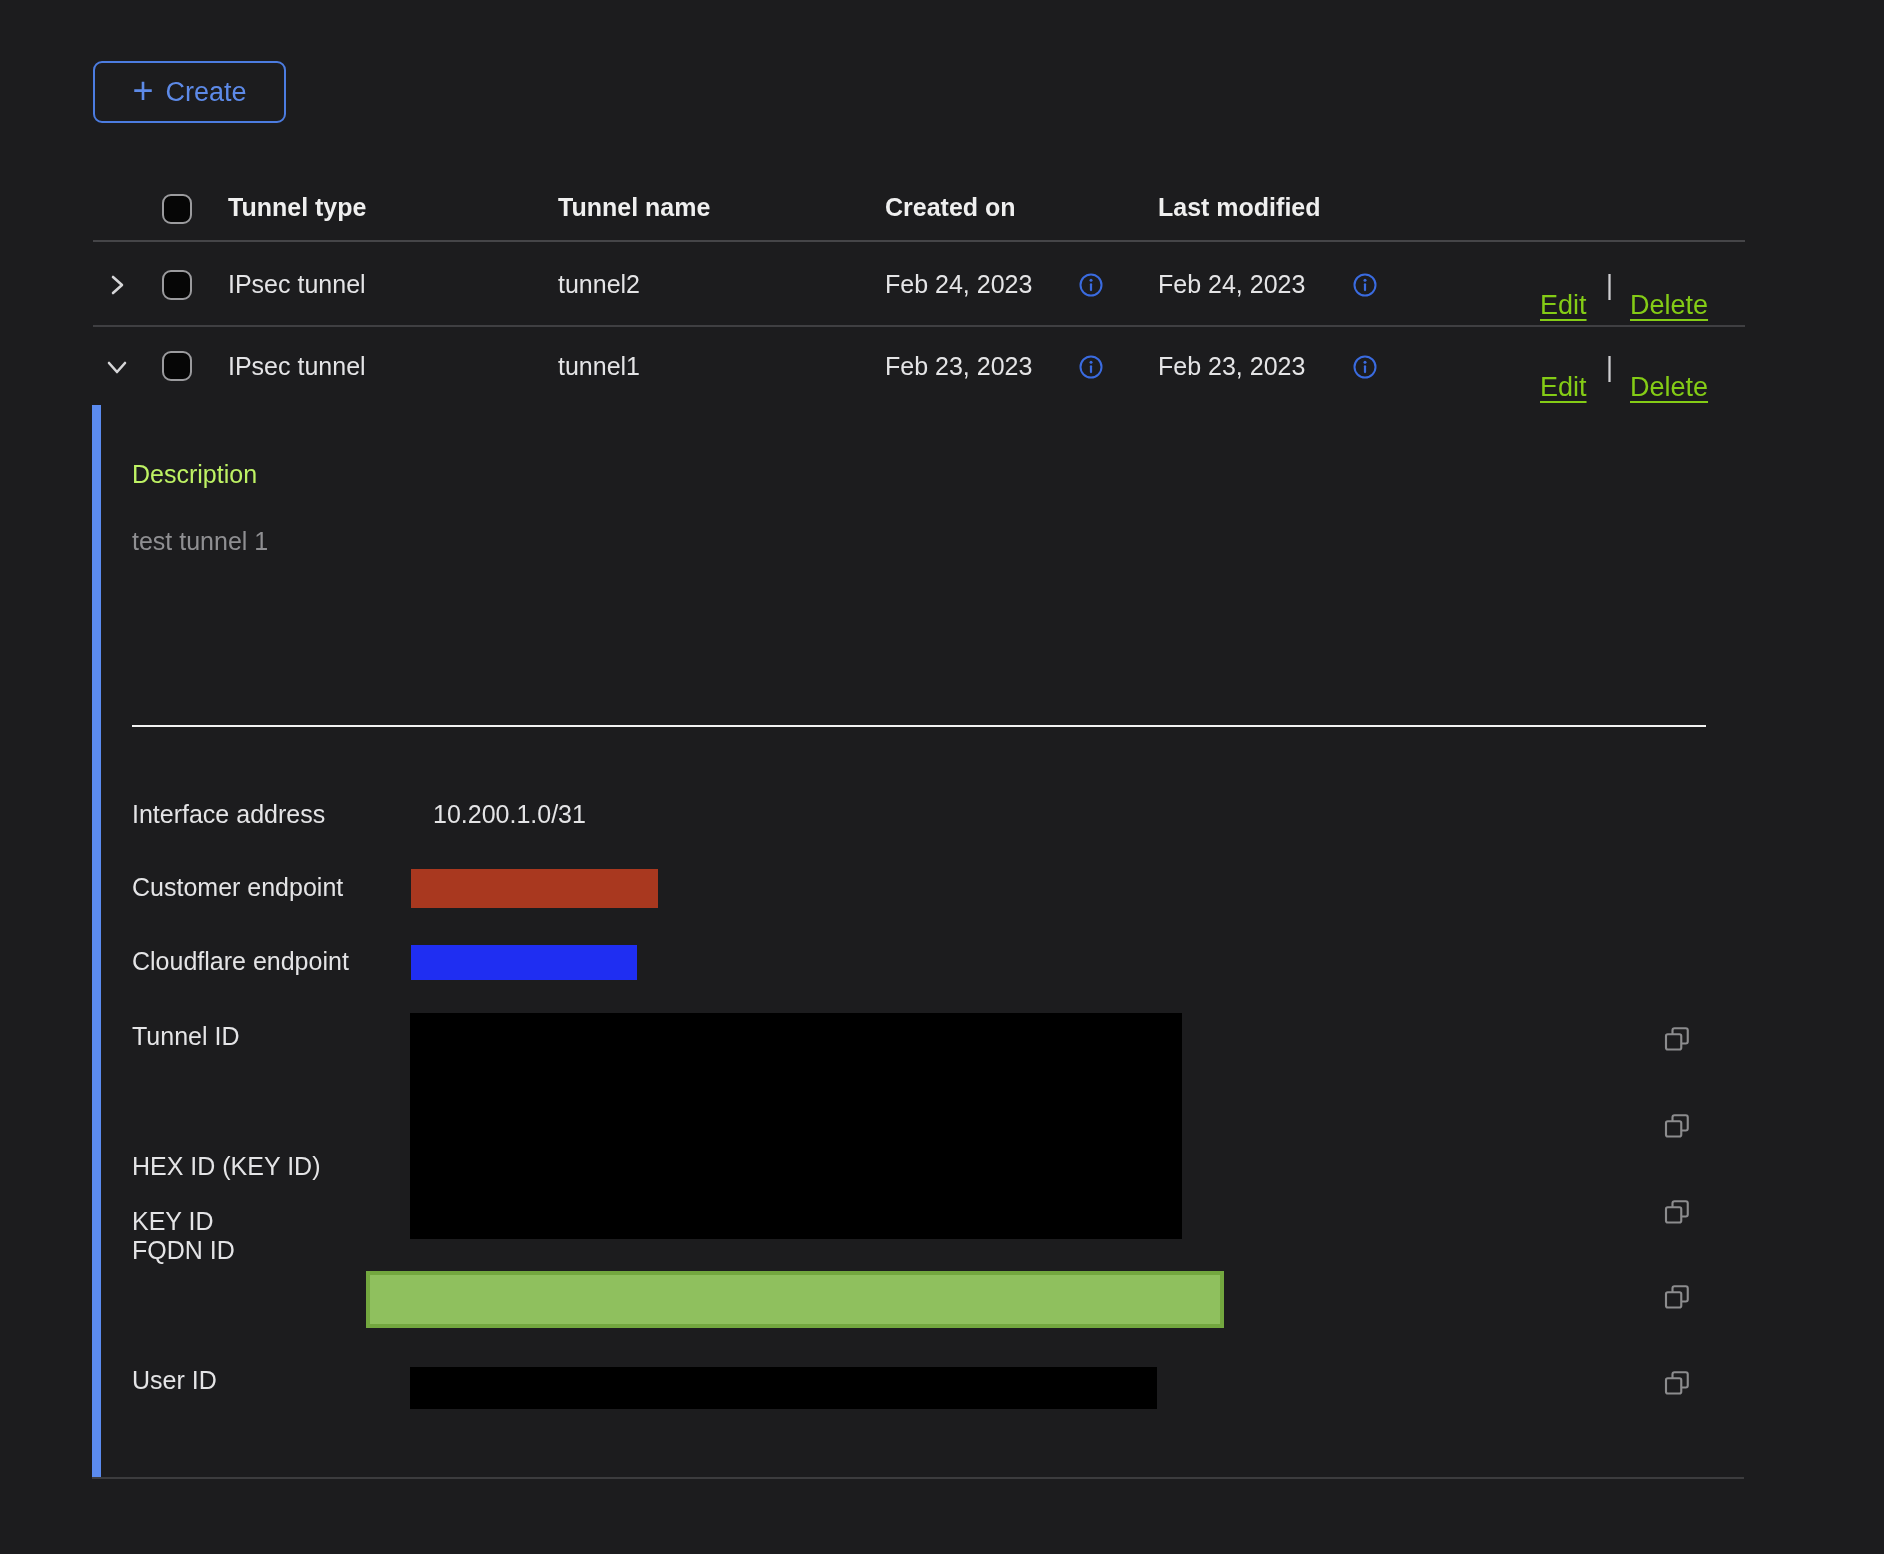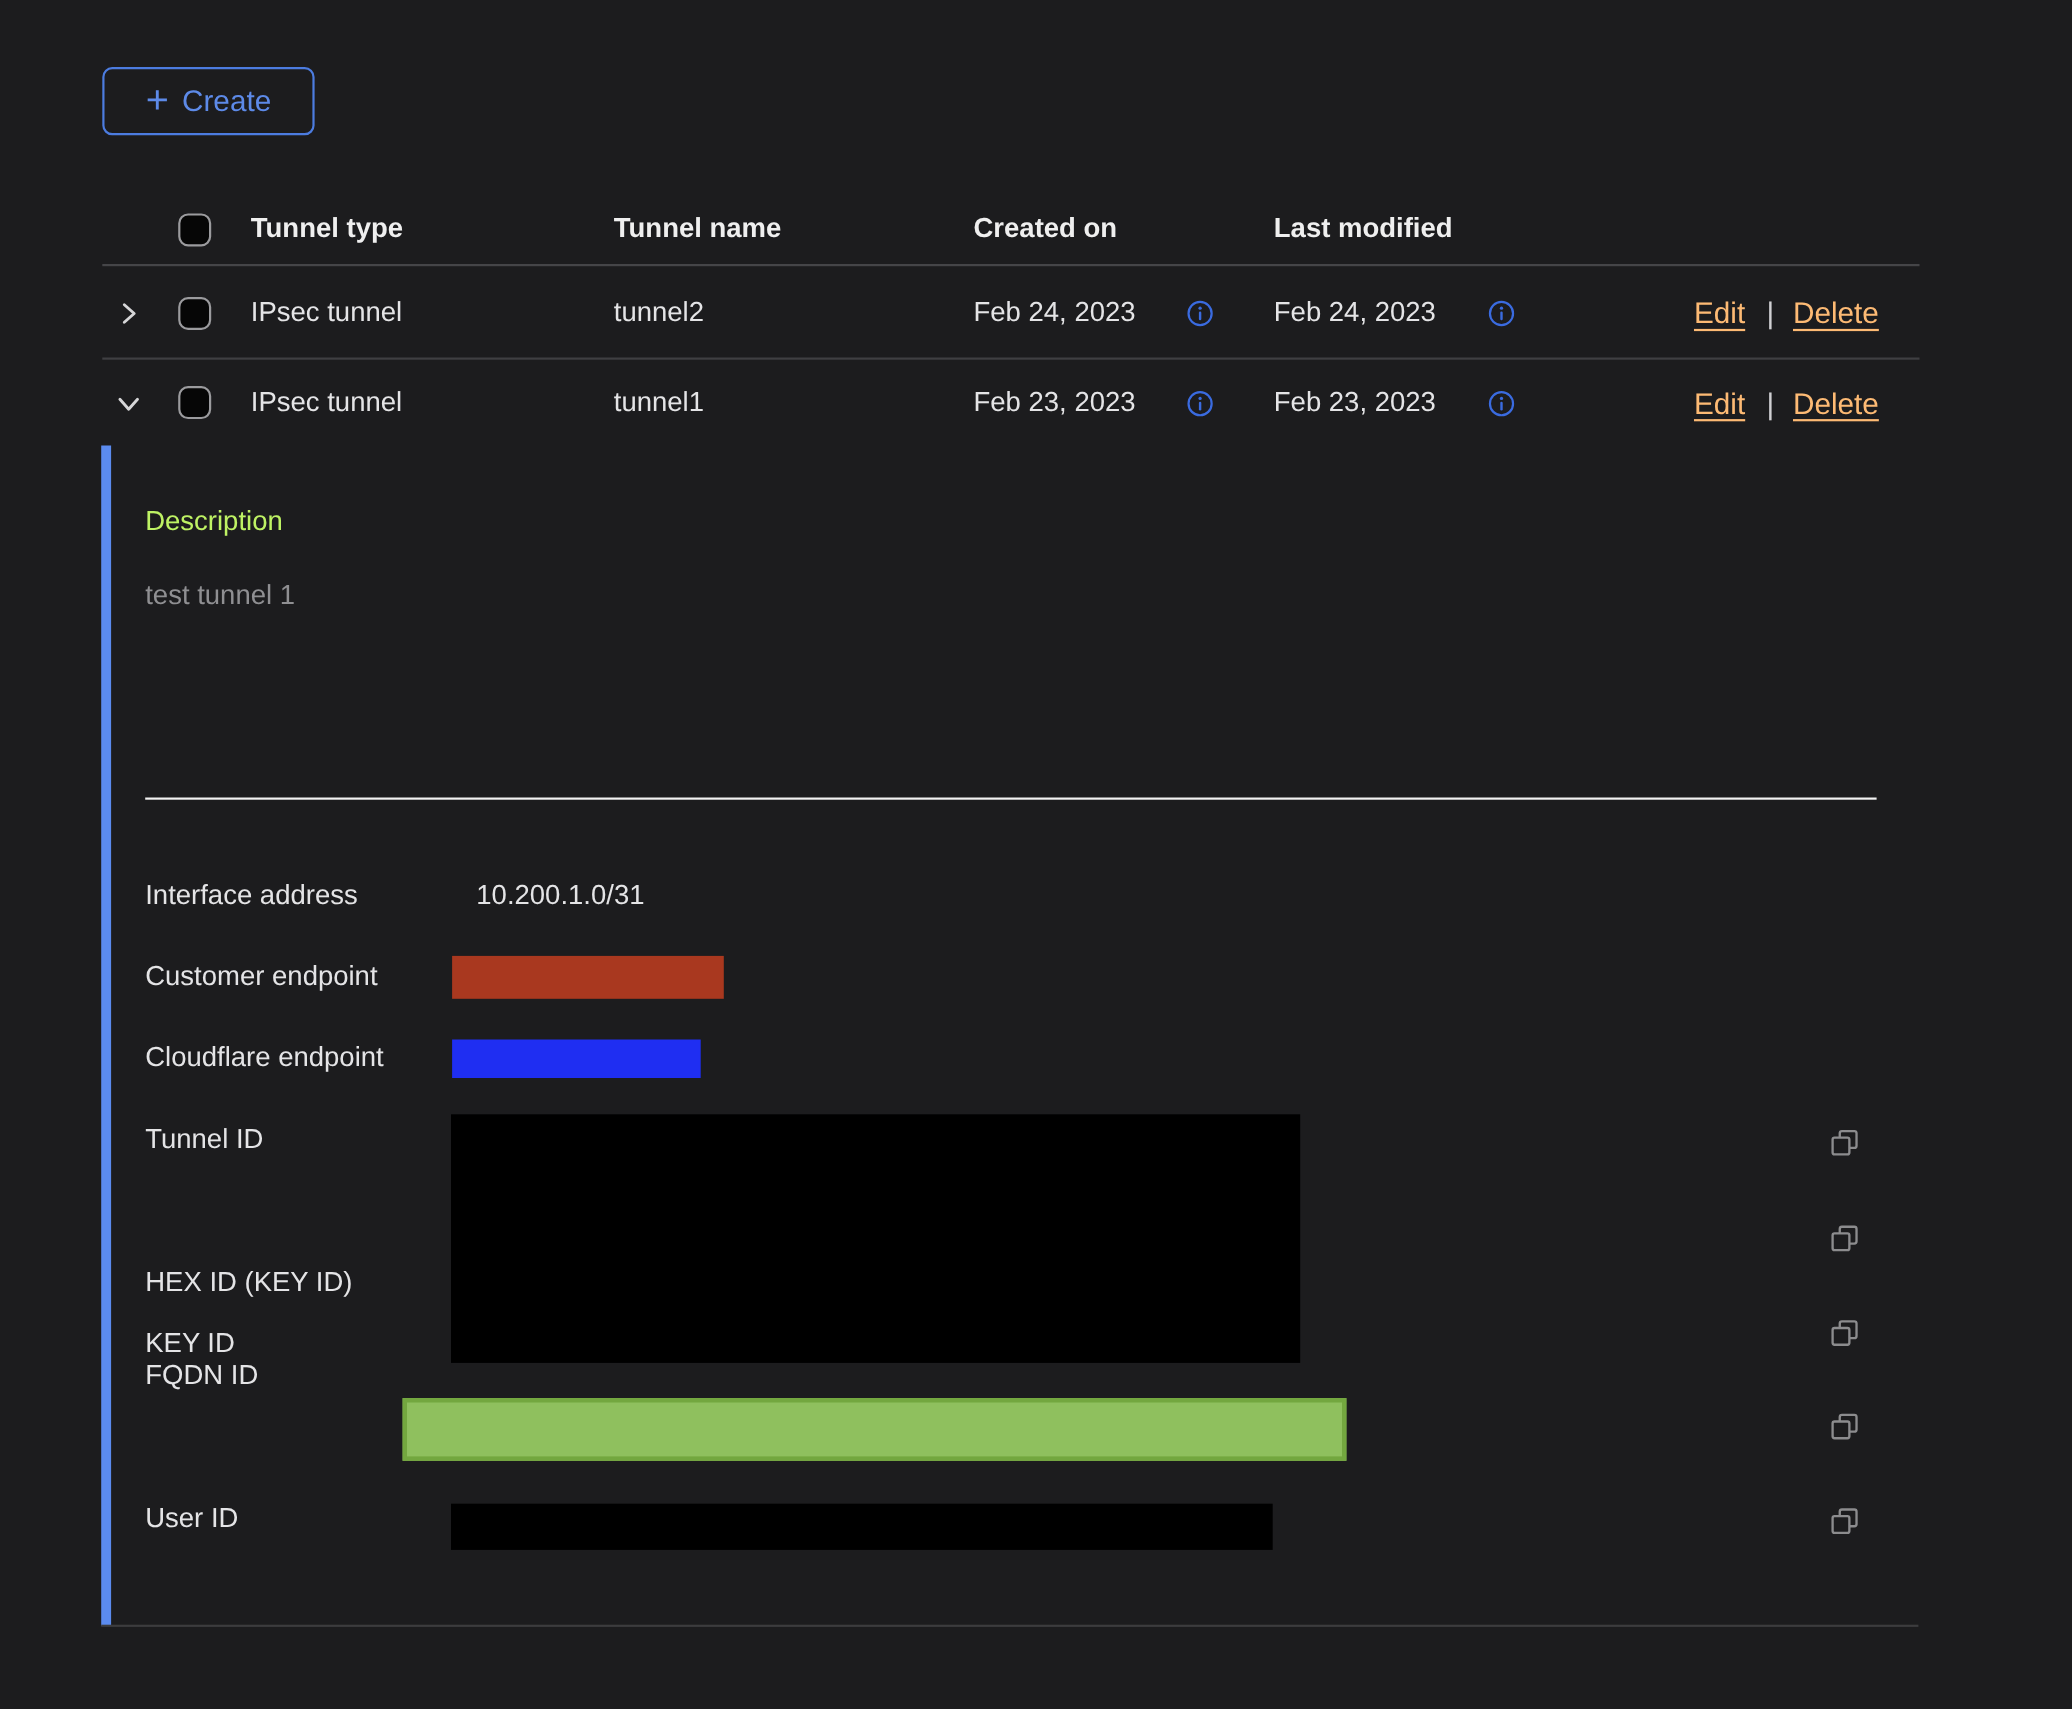--- a/index.html
+++ b/index.html
@@ -8,21 +8,21 @@
   .abs{position:absolute;}
   .txt{color:#e4e4e6;font-size:25px;line-height:1;white-space:nowrap;}
   .hdr{font-weight:700;color:#efefef;}
   .muted{color:#8f8f92;}
   .divider{height:2px;background:#454548;}
   .checkbox{width:30px;height:30px;border:2px solid #9b9b9e;border-radius:9px;background:#060606;box-sizing:border-box;}
   .outline-btn{display:flex;align-items:center;justify-content:center;gap:12px;
     border:2px solid #4c7ce0;border-radius:9px;background:transparent;color:#5d8ae8;
     font-size:27px;font-family:"Liberation Sans","DejaVu Sans",sans-serif;cursor:pointer;box-sizing:border-box;}
   .plus{font-size:36px;font-weight:300;line-height:0;position:relative;top:-1px;}
-  .link{color:#fdba74;font-size:27px;line-height:1;text-decoration:underline;text-underline-offset:5px;cursor:pointer;white-space:nowrap;}
+  .link{color:#84cc16;font-size:27px;line-height:1;text-decoration:underline;text-underline-offset:5px;cursor:pointer;white-space:nowrap;margin-top:20px;}
   .sep{color:#cfcfd2;font-size:27px;line-height:1;}
   .icon-btn{background:transparent;border:none;padding:0;margin:0;cursor:pointer;line-height:0;}
   .accent-bar{width:9px;background:#5b8bef;}
   .redact-red{background:#a9381f;}
   .redact-blue{background:#1f2ef2;}
   .redact-black{background:#000000;}
   .redact-green{background:#8fc05e;border:4px solid #73a73f;box-sizing:border-box;}
 </style>
 </head>
 <body>

